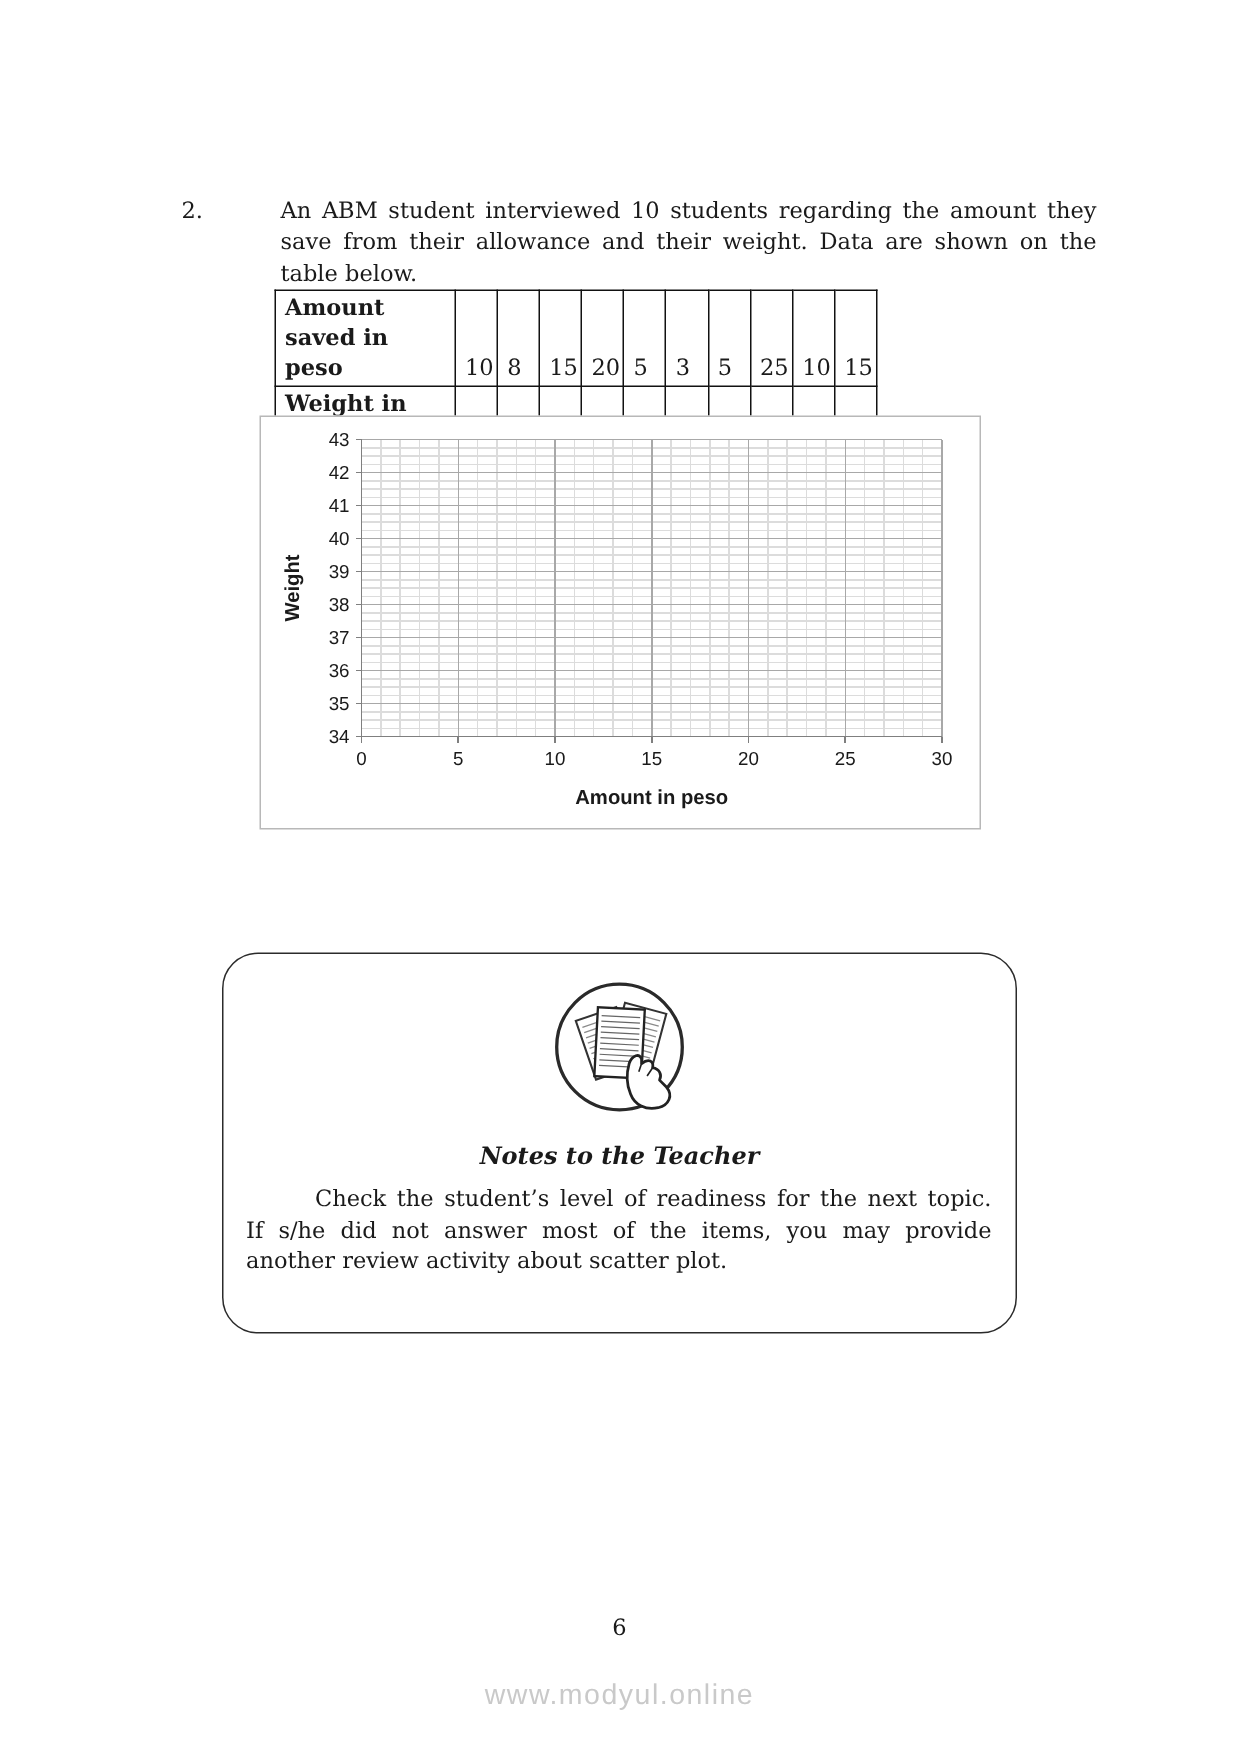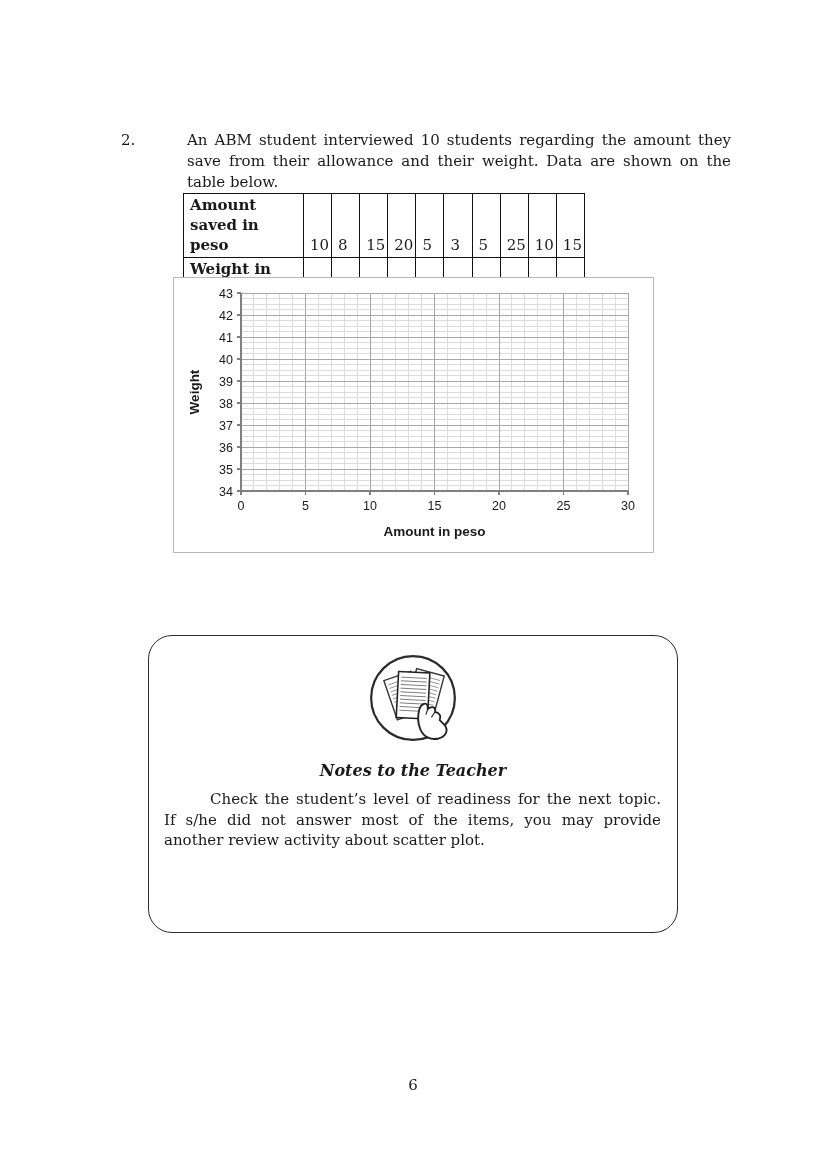--- a/index.html
+++ b/index.html
@@ -41,21 +41,21 @@
   .chart-box {
     position:absolute; left:173px; top:277px;
     width:481px; height:276px;
     border:1px solid #b8b8b8;
     background:#ffffff;
   }
 
   
   .notes-box {
     position:absolute; left:148px; top:635px;
-    width:530px; height:298px;
+    width:530px; height:254px;
     border:1.6px solid #2b2b2b;
     border-radius:24px;
     background:#ffffff;
   }
   .notes-icon-wrap { text-align:center; margin-top:16px; height:92px; }
   .notes-title {
     text-align:center;
     font-weight:bold; font-style:italic;
     font-size:16px;
     margin-top:17px;
@@ -282,14 +282,15 @@
         <path d="M57,62 C59,56 65,54 66,59 L66,62 C71,58 75,60 74,65 C79,66 81,70 79,74 L84,79
                  C89,85 86,92 78,94 C69,96 61,92 58,84 C55,77 55,69 57,62 Z" fill="#ffffff" stroke="#222222" stroke-width="2" stroke-linejoin="round"></path>
         <path d="M66,62 L64,68 M74,65 L70,71" fill="none" stroke="#222222" stroke-width="1.2"></path>
       </svg>
     </div>
     <div class="notes-title">Notes to the Teacher</div>
     <p class="notes-body">Check the student’s level of readiness for the next topic.  If s/he did not answer most of the items, you may provide another review activity about scatter plot.</p>
   </div>
 
   <div class="page-number">6</div>
+  <div class="watermark">www.modyul.online</div>
 
 </div>
 
 </body></html>

